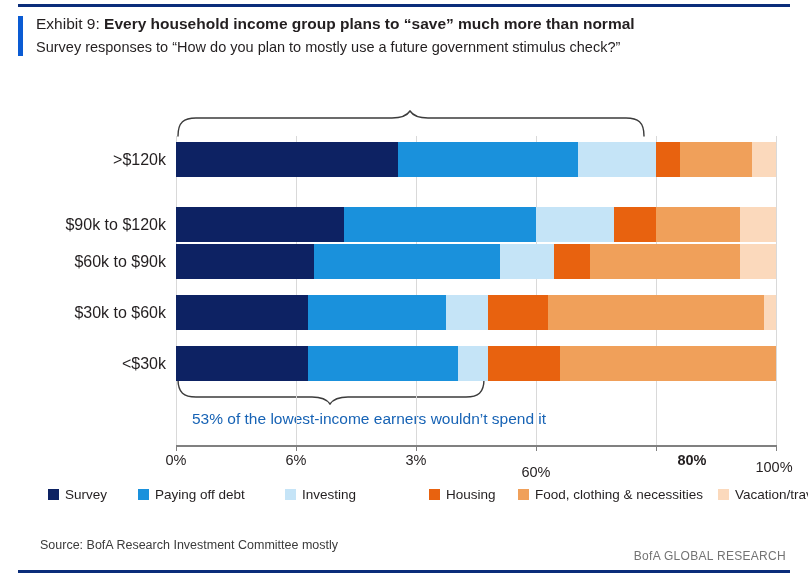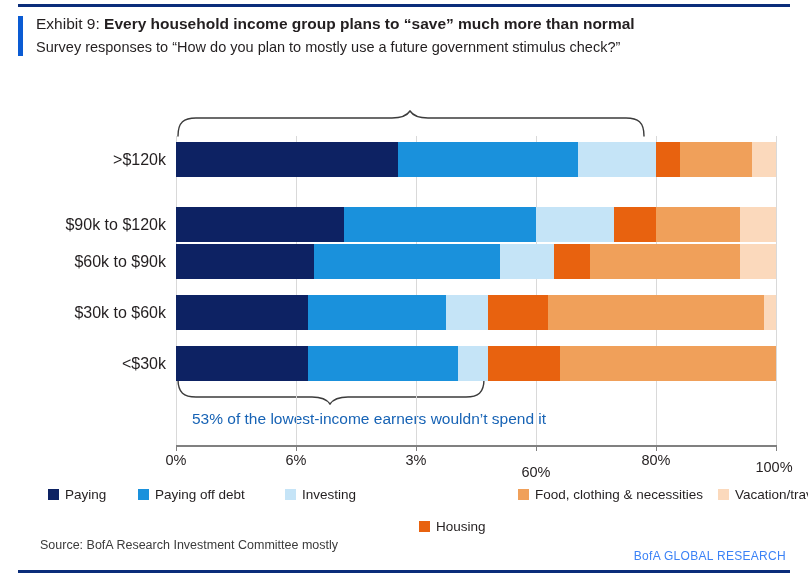--- a/index.html
+++ b/index.html
@@ -157,21 +157,21 @@
     left: 40px;
     top: 538px;
     font-size: 12.5px;
     color: #3b3b3b;
   }
   .watermark {
     position: absolute;
     right: 22px;
     top: 549px;
     font-size: 12px;
-    color: #3b82f6;
+    color: #737373;
     letter-spacing: 0.3px;
   }
 </style>
 </head>
 <body>
 
 <div class="frame">
 
   <div class="top-rule"></div>
   <div class="bottom-rule"></div>
@@ -251,37 +251,37 @@
   <div class="xtick" style="left:296px;"></div>
   <div class="xtick" style="left:416px;"></div>
   <div class="xtick" style="left:536px;"></div>
   <div class="xtick" style="left:656px;"></div>
   <div class="xtick" style="left:776px;"></div>
 
   <div class="xlabel" style="left:176px;">0%</div>
   <div class="xlabel" style="left:296px;">6%</div>
   <div class="xlabel" style="left:416px;">3%</div>
   <div class="xlabel" style="left:536px;margin-top:12px;">60%</div>
-  <div class="xlabel" style="left:656px;">80%</div>
+  <div class="xlabel" style="left:692px;font-weight:bold;">80%</div>
   <div class="xlabel" style="left:774px;margin-top:7px;">100%</div>
 
   <div class="legend" id="legend">
       <div class="legend-item" style="left: 0px;">
         <span class="legend-swatch" style="background: rgb(13, 34, 99);"></span>
-        <span>Paying</span>
+        <span>Survey</span>
       </div>
       <div class="legend-item" style="left: 90px;">
         <span class="legend-swatch" style="background: rgb(26, 145, 220);"></span>
         <span>Paying off debt</span>
       </div>
       <div class="legend-item" style="left: 237px;">
         <span class="legend-swatch" style="background: rgb(197, 228, 247);"></span>
         <span>Investing</span>
       </div>
-      <div class="legend-item" style="left: 371px; margin-top: 32px;">
+      <div class="legend-item" style="left: 381px;">
         <span class="legend-swatch" style="background: rgb(232, 98, 15);"></span>
         <span>Housing</span>
       </div>
       <div class="legend-item" style="left: 470px;">
         <span class="legend-swatch" style="background: rgb(240, 160, 90);"></span>
         <span>Food, clothing &amp; necessities</span>
       </div>
       <div class="legend-item" style="left: 670px;">
         <span class="legend-swatch" style="background: rgb(251, 217, 188);"></span>
         <span>Vacation/travel</span>

